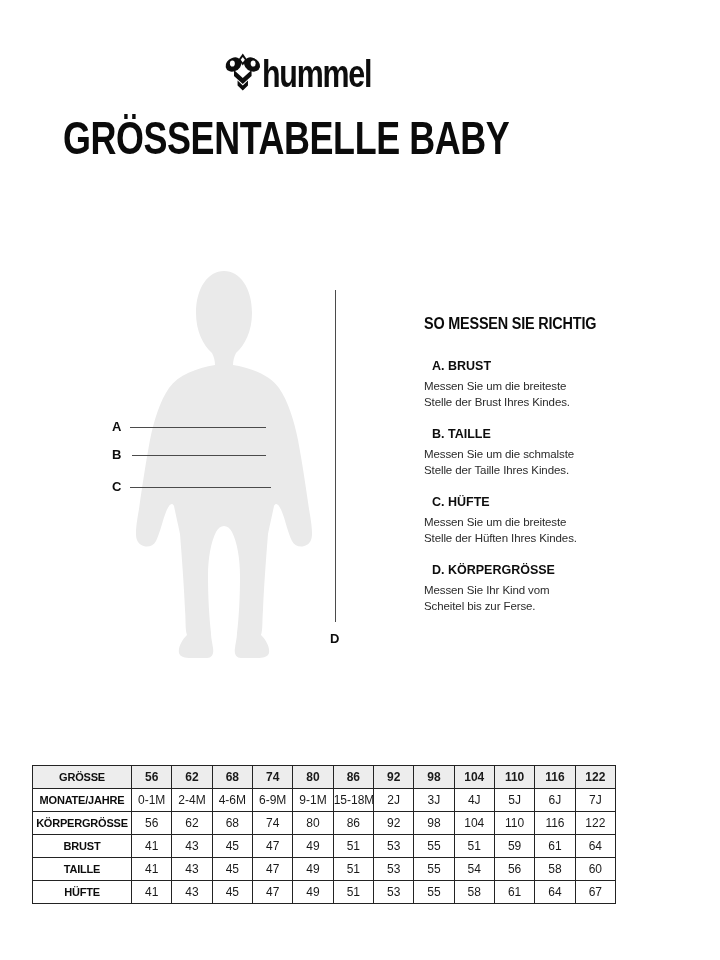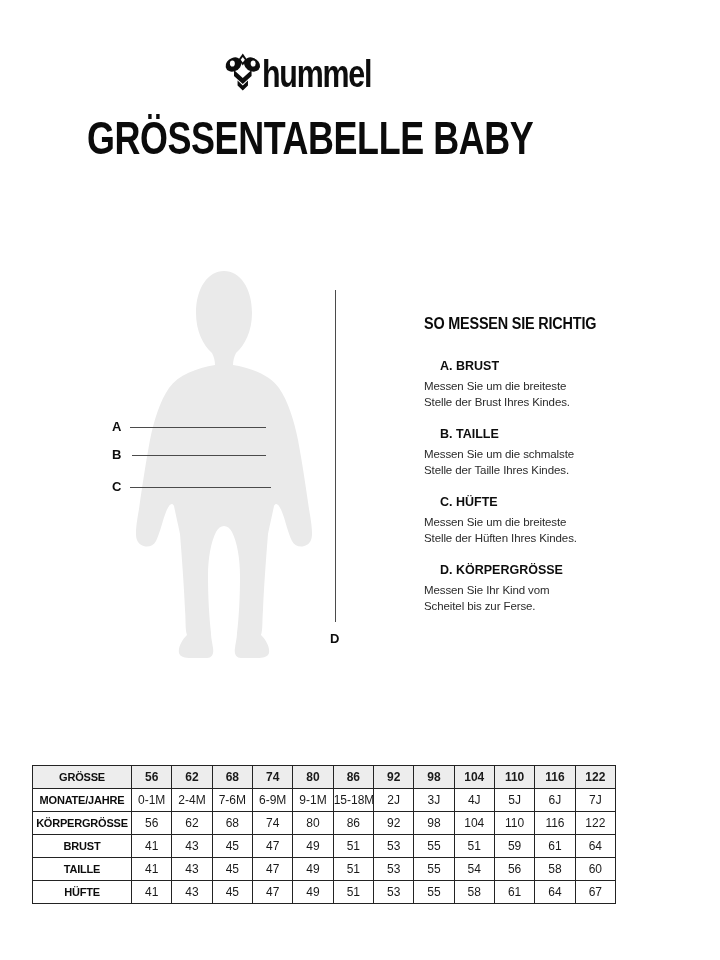--- a/index.html
+++ b/index.html
@@ -5,36 +5,36 @@
   html,body{margin:0;padding:0;background:#fff;}
   #page{position:relative;width:720px;height:960px;background:#ffffff;overflow:hidden;
         font-family:"Liberation Sans",sans-serif;color:#111;}
 
   
   .logo{position:absolute;top:50px;left:0;width:596px;display:flex;justify-content:center;}
   .logo-inner{display:flex;align-items:center;gap:1px;transform:scaleX(.8);transform-origin:center;}
   .logo-text{font-size:38px;font-weight:800;letter-spacing:-1.5px;color:#0d0d0d;line-height:44px;}
 
   
-  .title{position:absolute;top:111px;left:0;width:596px;text-align:right;}
+  .title{position:absolute;top:111px;left:0;width:596px;text-align:left;}
   .title span{display:inline-block;font-size:46px;font-weight:900;letter-spacing:-.5px;
               transform:scaleX(.78);transform-origin:center;white-space:nowrap;color:#0b0b0b;}
 
   
   .silhouette{position:absolute;left:124px;top:268px;width:200px;height:400px;}
   .mline{position:absolute;height:1px;background:#4b4b4b;}
   .mline-d{position:absolute;width:1px;background:#4b4b4b;}
   .mlabel{position:absolute;font-size:13px;font-weight:800;color:#0d0d0d;line-height:14px;}
 
   
   .instructions{position:absolute;left:424px;top:314px;width:250px;}
   .instructions h2{margin:0 0 24px 0;font-size:16px;font-weight:900;letter-spacing:-.2px;
                    line-height:20px;transform:scaleX(.9);transform-origin:left;white-space:nowrap;color:#0b0b0b;}
   .section{margin:0 0 16px 0;}
-  .section h3{margin:0 0 5px 16px;font-size:12.5px;font-weight:800;line-height:16px;color:#0d0d0d;}
+  .section h3{margin:0 0 5px 8px;font-size:12.5px;font-weight:800;line-height:16px;color:#0d0d0d;}
   .section .bodyline{font-size:11.5px;line-height:15.5px;color:#2b2b2b;letter-spacing:-.1px;}
 
   
   .size-table{position:absolute;left:32px;top:765px;width:584px;border-collapse:collapse;table-layout:fixed;}
   .size-table th,.size-table td{border:1px solid #232323;text-align:center;vertical-align:middle;
        height:22px;padding:0;font-size:12px;font-weight:400;color:#1a1a1a;overflow:hidden;white-space:nowrap;}
   .size-table col.first{width:99px;}
   .size-table tr.head th{background:#ededed;font-weight:800;}
   .size-table th.lbl{font-weight:800;font-size:11px;letter-spacing:-.2px;color:#0d0d0d;}
 </style>
@@ -160,21 +160,21 @@
           <th>110</th>
           <th>116</th>
           <th>122</th>
         </tr>
       </thead>
     <tbody>
         <tr>
           <th class="lbl">MONATE/JAHRE</th>
           <td>0-1M</td>
           <td>2-4M</td>
-          <td>7-6M</td>
+          <td>4-6M</td>
           <td>6-9M</td>
           <td>9-1M</td>
           <td>15-18M</td>
           <td>2J</td>
           <td>3J</td>
           <td>4J</td>
           <td>5J</td>
           <td>6J</td>
           <td>7J</td>
         </tr>

